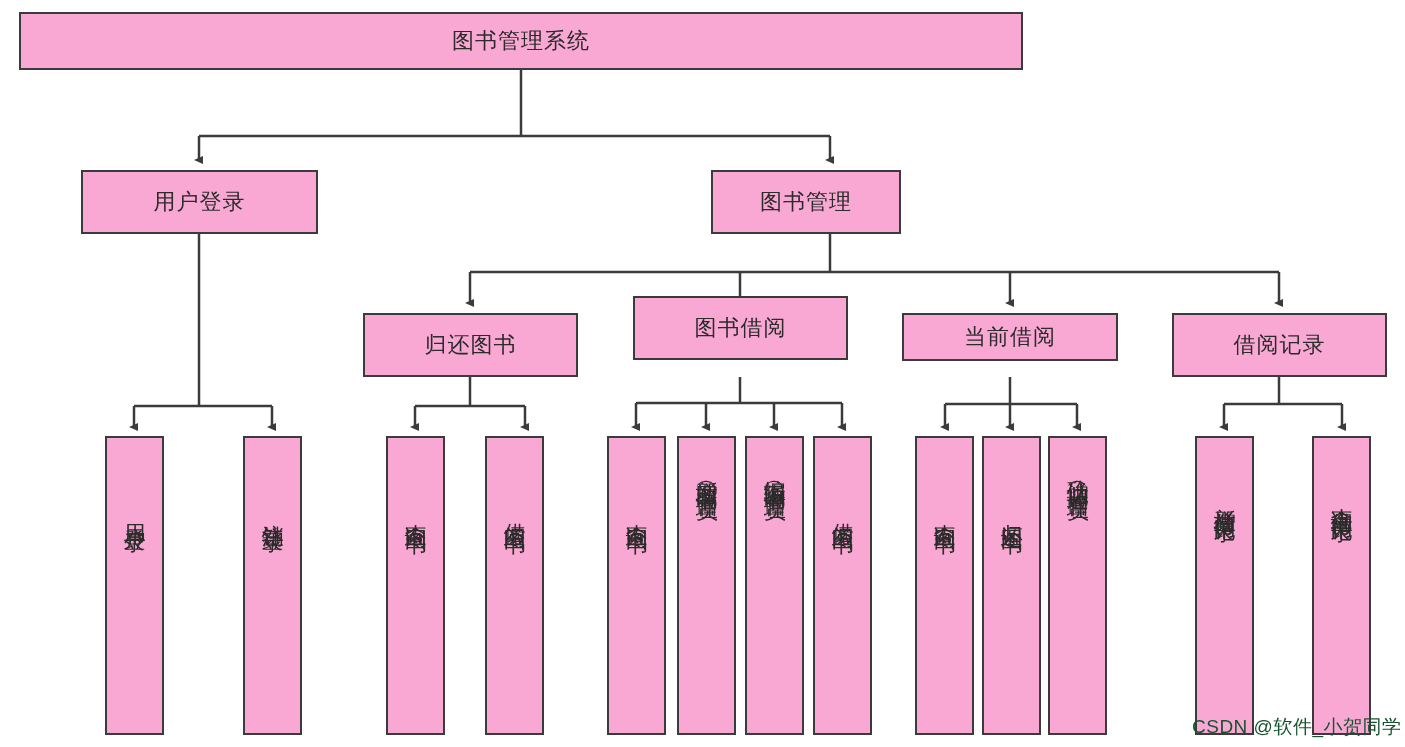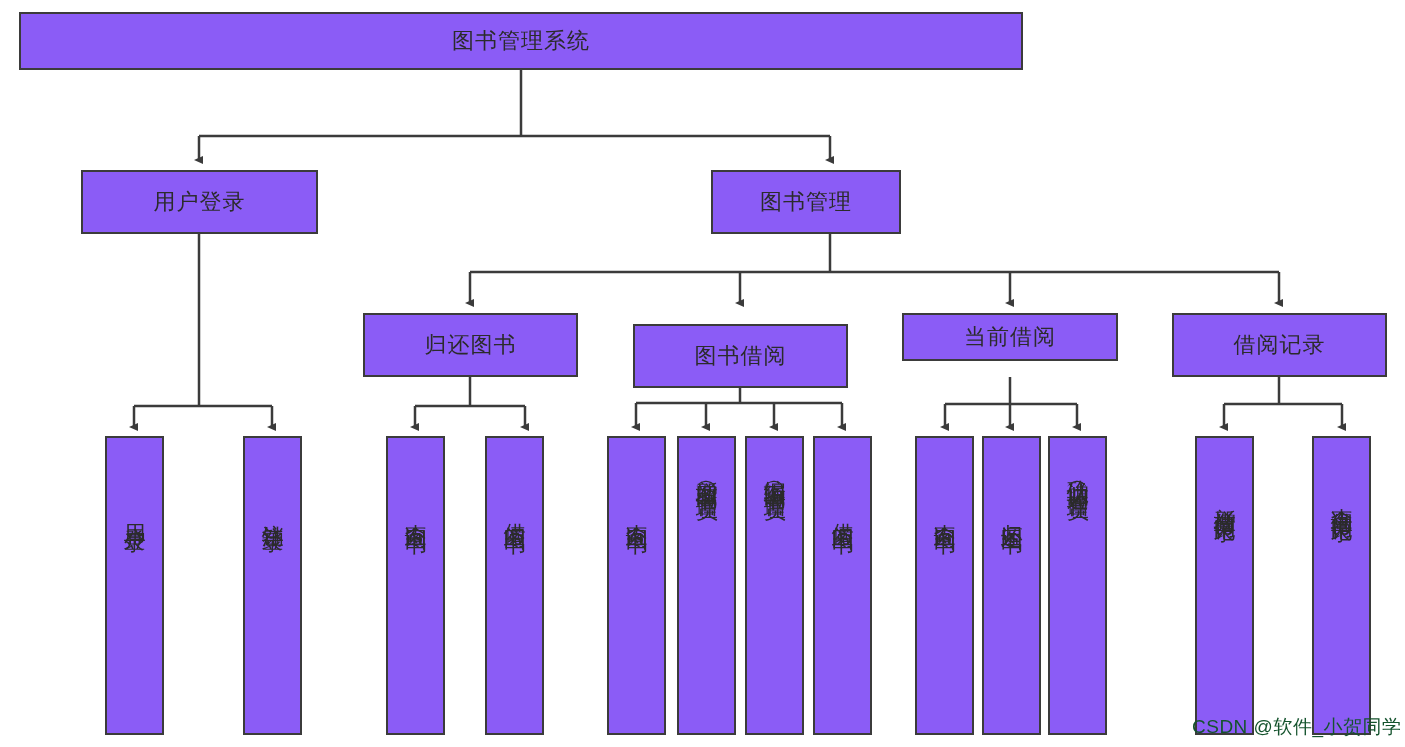--- a/index.html
+++ b/index.html
@@ -22,21 +22,21 @@
     left: 0;
     top: 0;
     width: 1405px;
     height: 747px;
     pointer-events: none;
   }
   .node {
     position: absolute;
     box-sizing: border-box;
     border: 2.5px solid #3b3b3b;
-    background: #8b5cf6;
+    background: #f9a8d4;
     display: flex;
     align-items: center;
     justify-content: center;
     color: #2b2b2b;
     overflow: hidden;
   }
   .node.horiz {
     font-size: 22px;
     line-height: 1.2;
     letter-spacing: 1px;
@@ -139,21 +139,21 @@
   <div class="node horiz" style="left:81px; top:170px; width:237px; height:64px;">
     <span class="lbl">用户登录</span>
   </div>
   <div class="node horiz" style="left:711px; top:170px; width:190px; height:64px;">
     <span class="lbl">图书管理</span>
   </div>
 
   <div class="node horiz" style="left:363px; top:313px; width:215px; height:64px;">
     <span class="lbl">归还图书</span>
   </div>
-  <div class="node horiz" style="left:633px; top:324px; width:215px; height:64px;">
+  <div class="node horiz" style="left:633px; top:296px; width:215px; height:64px;">
     <span class="lbl">图书借阅</span>
   </div>
   <div class="node horiz" style="left:902px; top:313px; width:216px; height:48px;">
     <span class="lbl">当前借阅</span>
   </div>
   <div class="node horiz" style="left:1172px; top:313px; width:215px; height:64px;">
     <span class="lbl">借阅记录</span>
   </div>
 
   <div class="node vert mid" style="left:105px; top:436px; width:59px; height:299px;">

